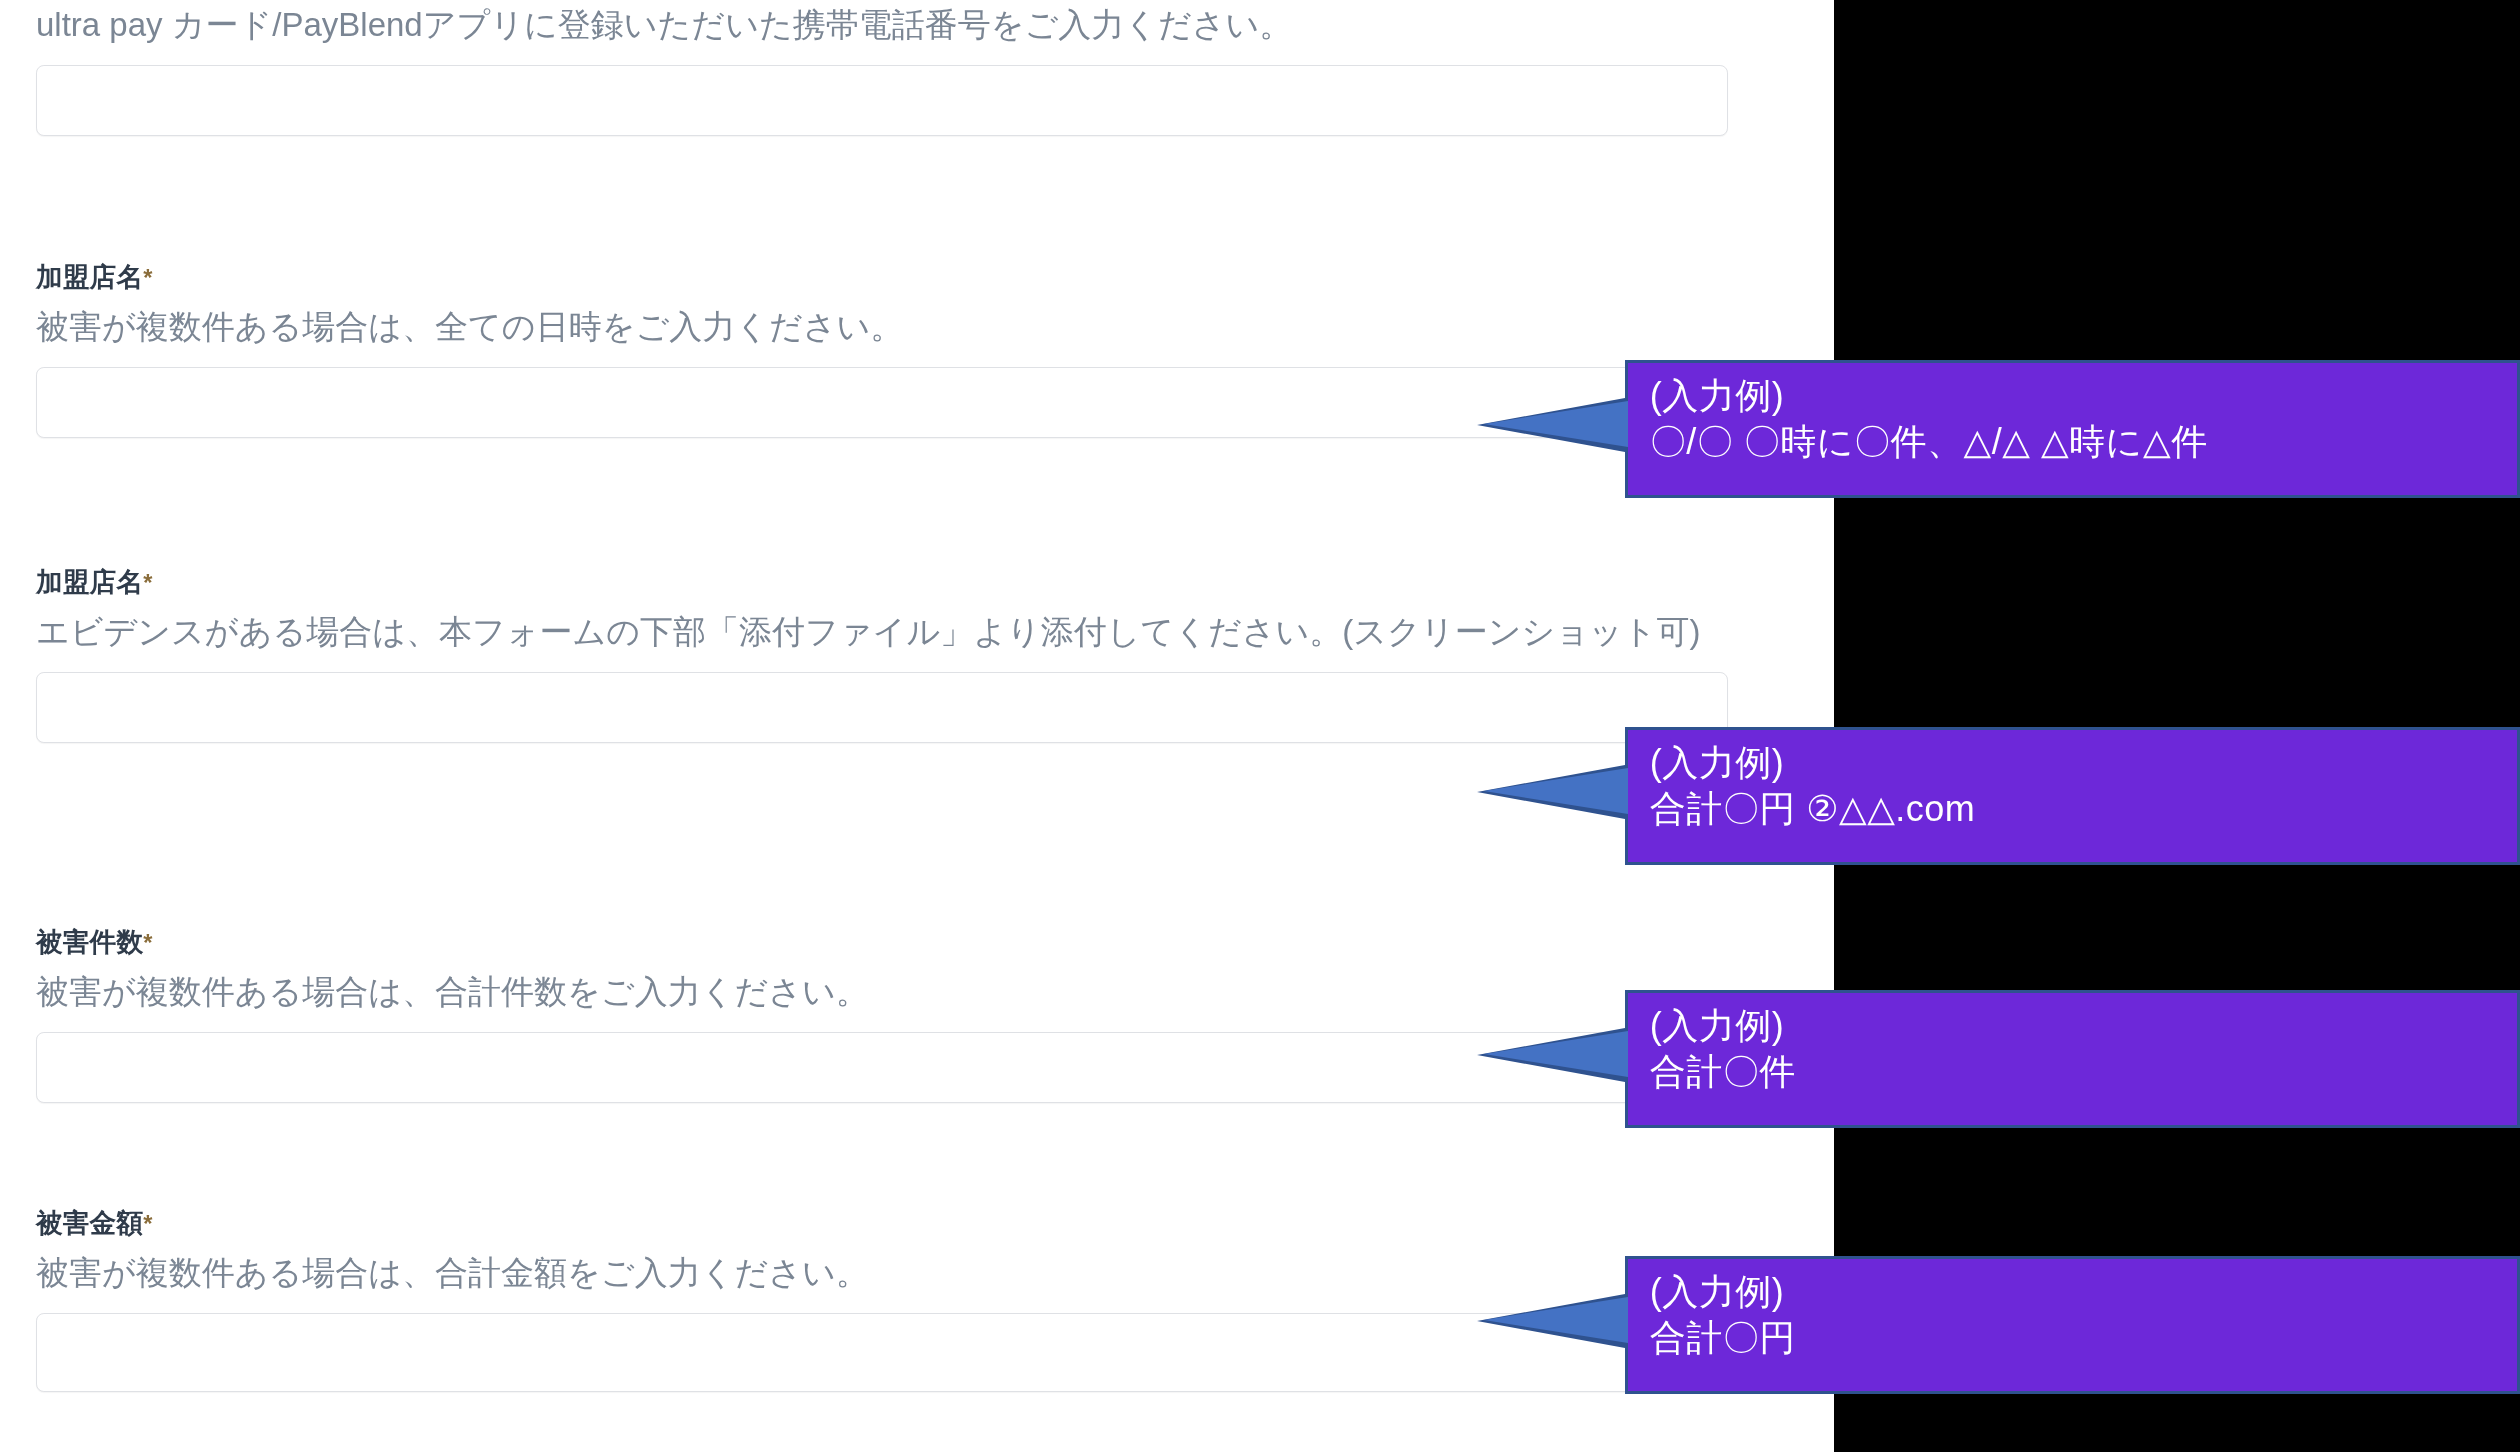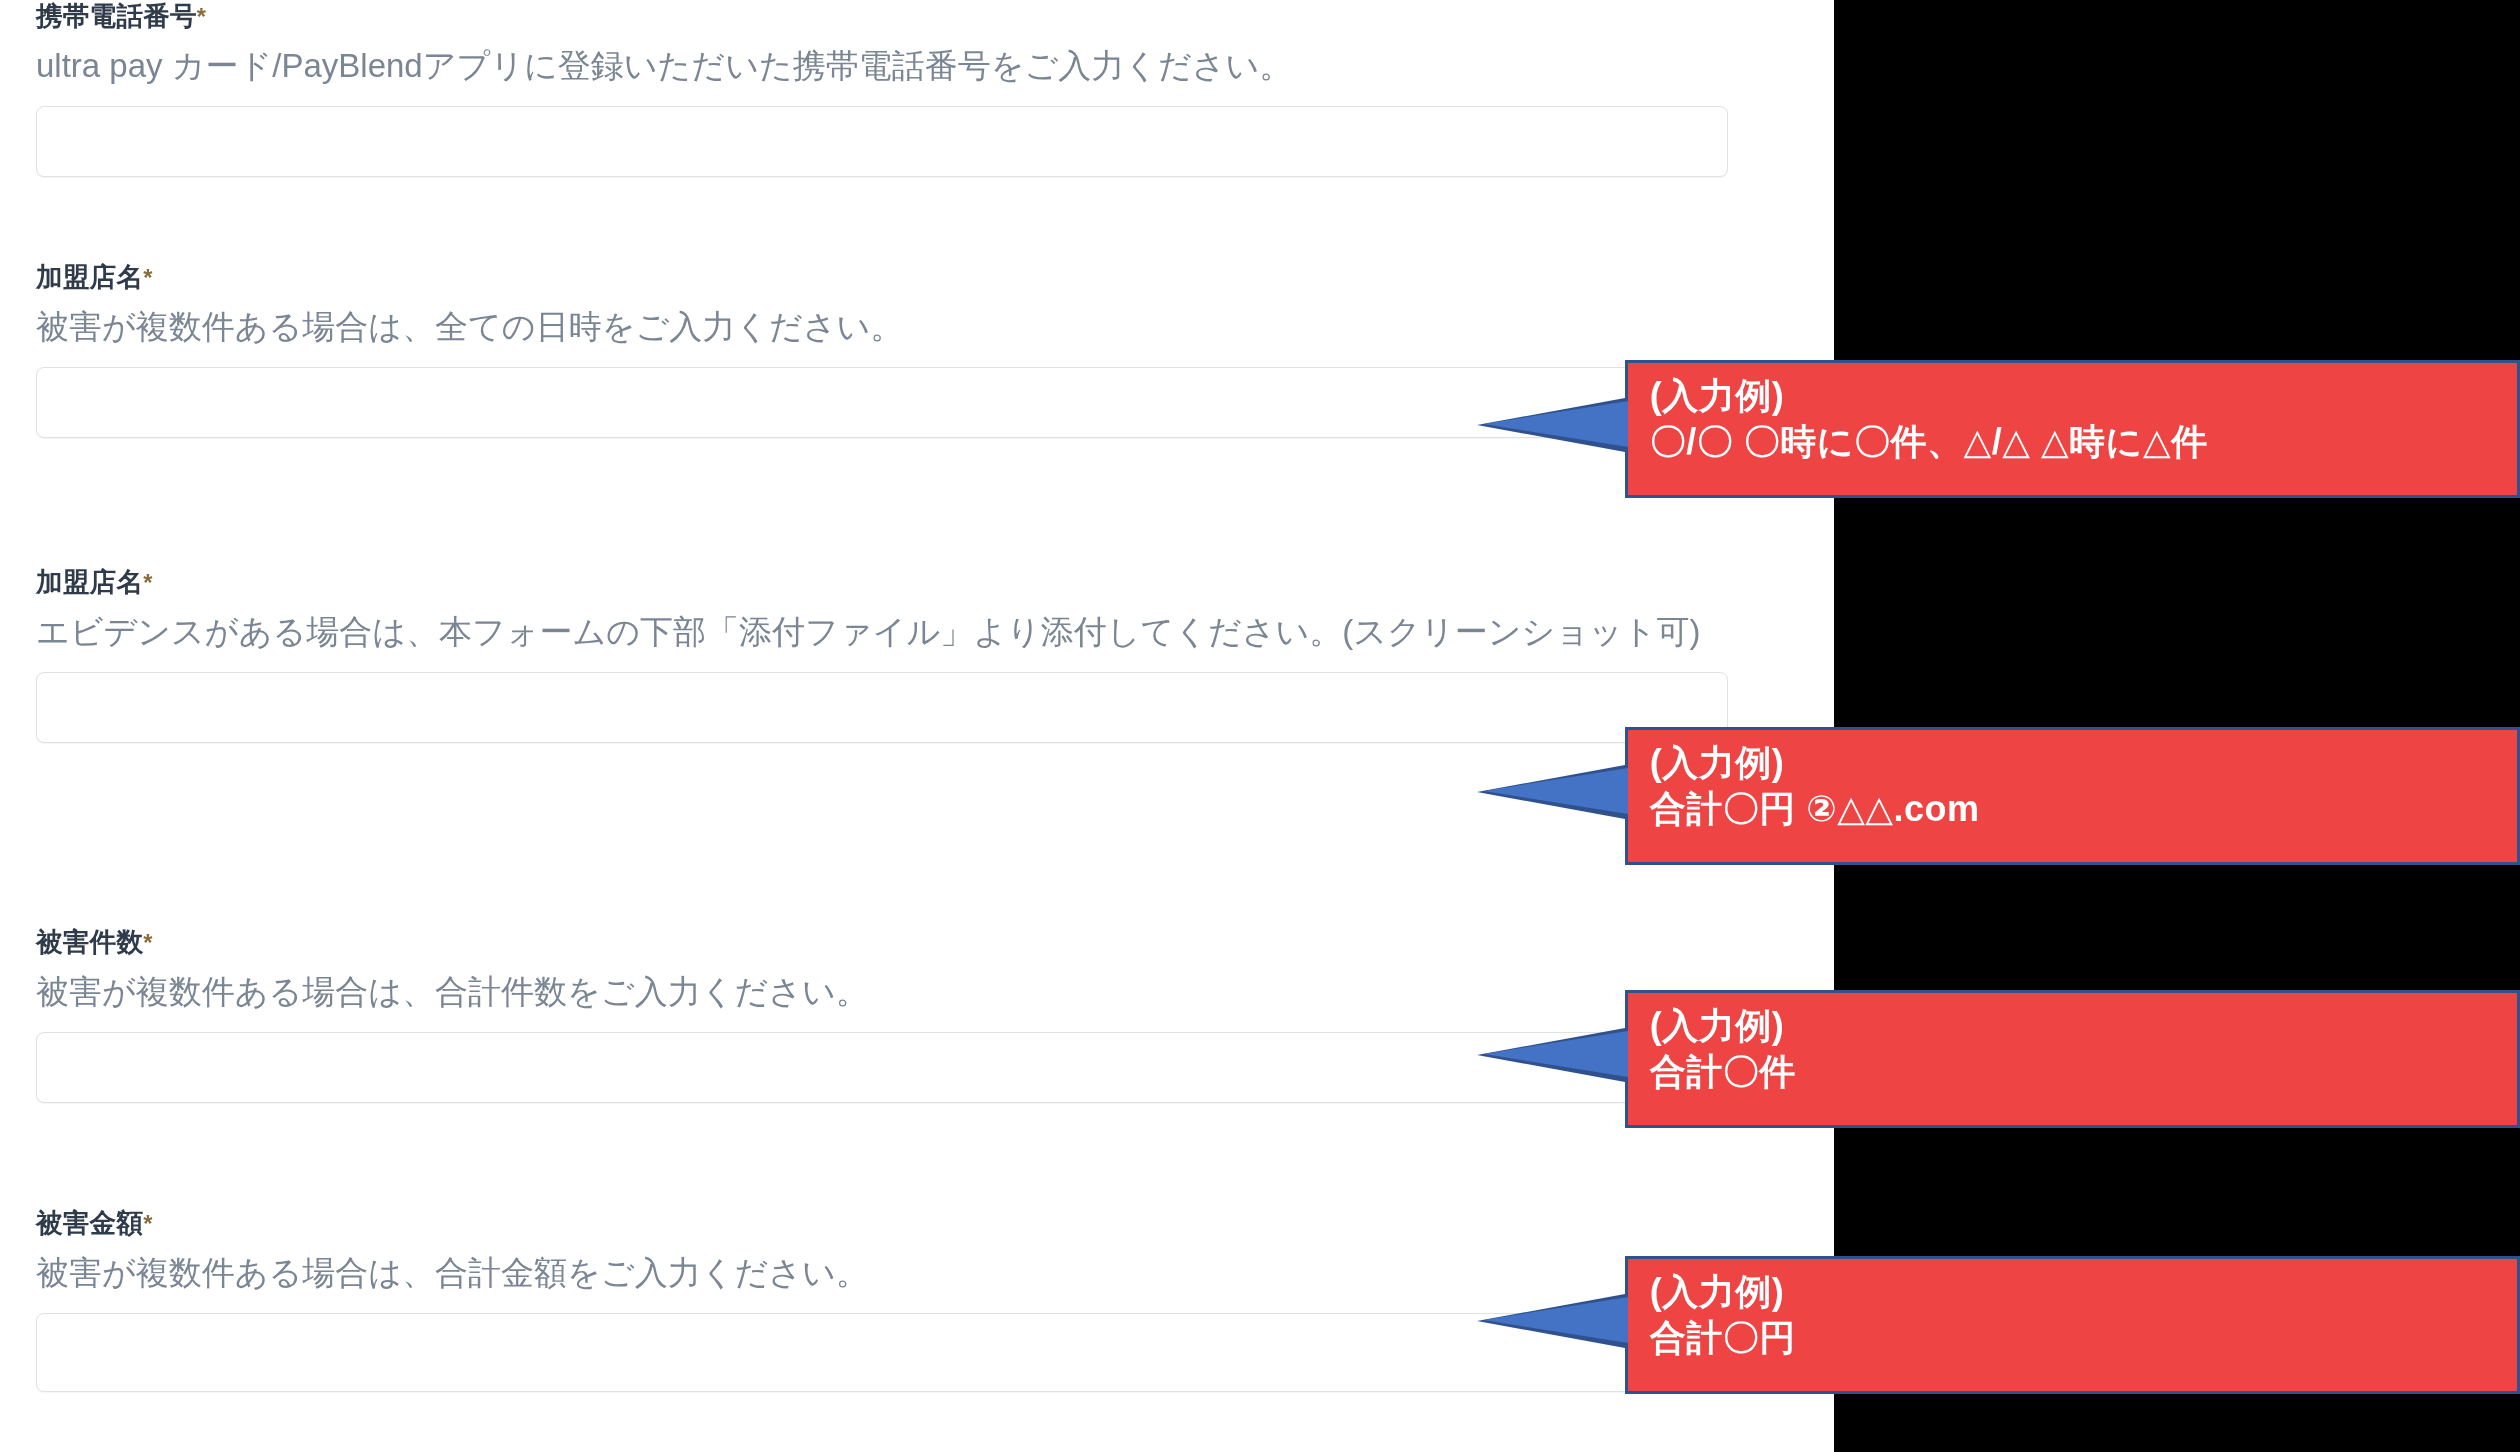--- a/index.html
+++ b/index.html
@@ -84,26 +84,25 @@
     font-size: 25.6px;
     color: #2f3b4a;
     padding: 0 15.8px;
   }
   .text-input.tall { height: 79px; }
 
   
   .callout {
     position: absolute;
     box-sizing: border-box;
-    background: #ef4444;
+    background: #6d28d9;
     border: 3px solid #2F528F;
     color: #ffffff;
     padding: 9.9px 0 9.9px 21.7px;
     z-index: 6;
-    font-weight: bold;
   }
   .callout .line {
     font-size: 36px;
     line-height: 1.28;
     white-space: nowrap;
     letter-spacing: 0.5px;
   }
 
   
   .callout .pointer-outline,
@@ -123,23 +122,20 @@
   }
 </style>
 </head>
 <body>
 
 <div id="screen">
 
   <div class="form-col">
 
     <div class="field-group" style="top:0px;">
-      <div class="field-label">
-        <span>携帯電話番号</span><span class="req-star">*</span>
-      </div>
       <div class="field-desc">ultra pay カード/PayBlendアプリに登録いただいた携帯電話番号をご入力ください。</div>
       <input class="text-input" type="text" placeholder="" style="">
     </div>
 
     <div class="field-group" style="top:261px;">
       <div class="field-label">
         <span>加盟店名</span><span class="req-star">*</span>
       </div>
       <div class="field-desc">被害が複数件ある場合は、全ての日時をご入力ください。</div>
       <input class="text-input" type="text" placeholder="" style="">

